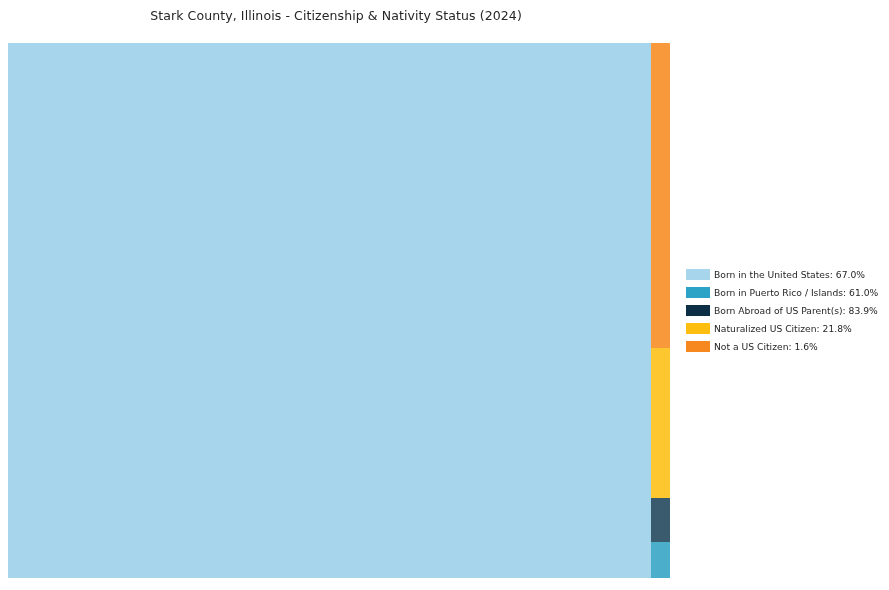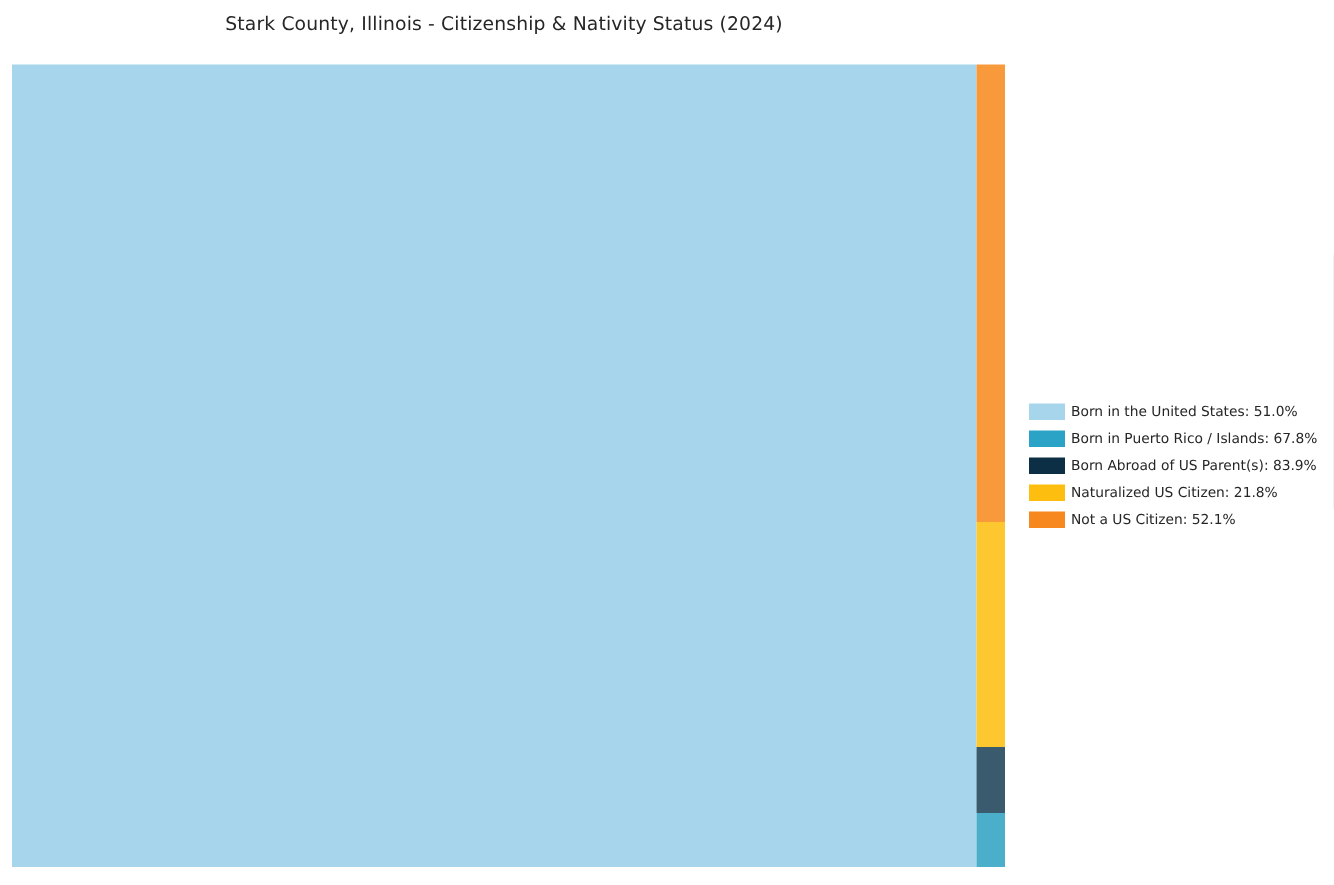--- a/index.html
+++ b/index.html
@@ -86,33 +86,33 @@
       <div class="tile" style="left: 0%; top: 0%; width: 97.13%; height: 100%; background: rgb(166, 213, 236);"></div>
       <div class="tile" style="left: 97.13%; top: 0%; width: 2.87%; height: 57%; background: rgb(248, 154, 60);"></div>
       <div class="tile" style="left: 97.13%; top: 57%; width: 2.87%; height: 28.04%; background: rgb(253, 199, 47);"></div>
       <div class="tile" style="left: 97.13%; top: 85.04%; width: 2.87%; height: 8.22%; background: rgb(58, 90, 110);"></div>
       <div class="tile" style="left: 97.13%; top: 93.26%; width: 2.87%; height: 6.74%; background: rgb(75, 175, 203);"></div>
     </div>
 
   <div id="legend">
       <div class="legend-row">
         <span class="legend-swatch" style="background: rgb(166, 213, 236);"></span>
-        <span class="legend-label">Born in the United States: 51.0%</span>
+        <span class="legend-label">Born in the United States: 67.0%</span>
       </div>
       <div class="legend-row">
         <span class="legend-swatch" style="background: rgb(42, 163, 199);"></span>
-        <span class="legend-label">Born in Puerto Rico / Islands: 67.8%</span>
+        <span class="legend-label">Born in Puerto Rico / Islands: 61.0%</span>
       </div>
       <div class="legend-row">
         <span class="legend-swatch" style="background: rgb(12, 47, 70);"></span>
         <span class="legend-label">Born Abroad of US Parent(s): 83.9%</span>
       </div>
       <div class="legend-row">
         <span class="legend-swatch" style="background: rgb(254, 190, 16);"></span>
         <span class="legend-label">Naturalized US Citizen: 21.8%</span>
       </div>
       <div class="legend-row">
         <span class="legend-swatch" style="background: rgb(246, 136, 31);"></span>
-        <span class="legend-label">Not a US Citizen: 52.1%</span>
+        <span class="legend-label">Not a US Citizen: 1.6%</span>
       </div>
     </div>
 
 </div>
 
 </body></html>

